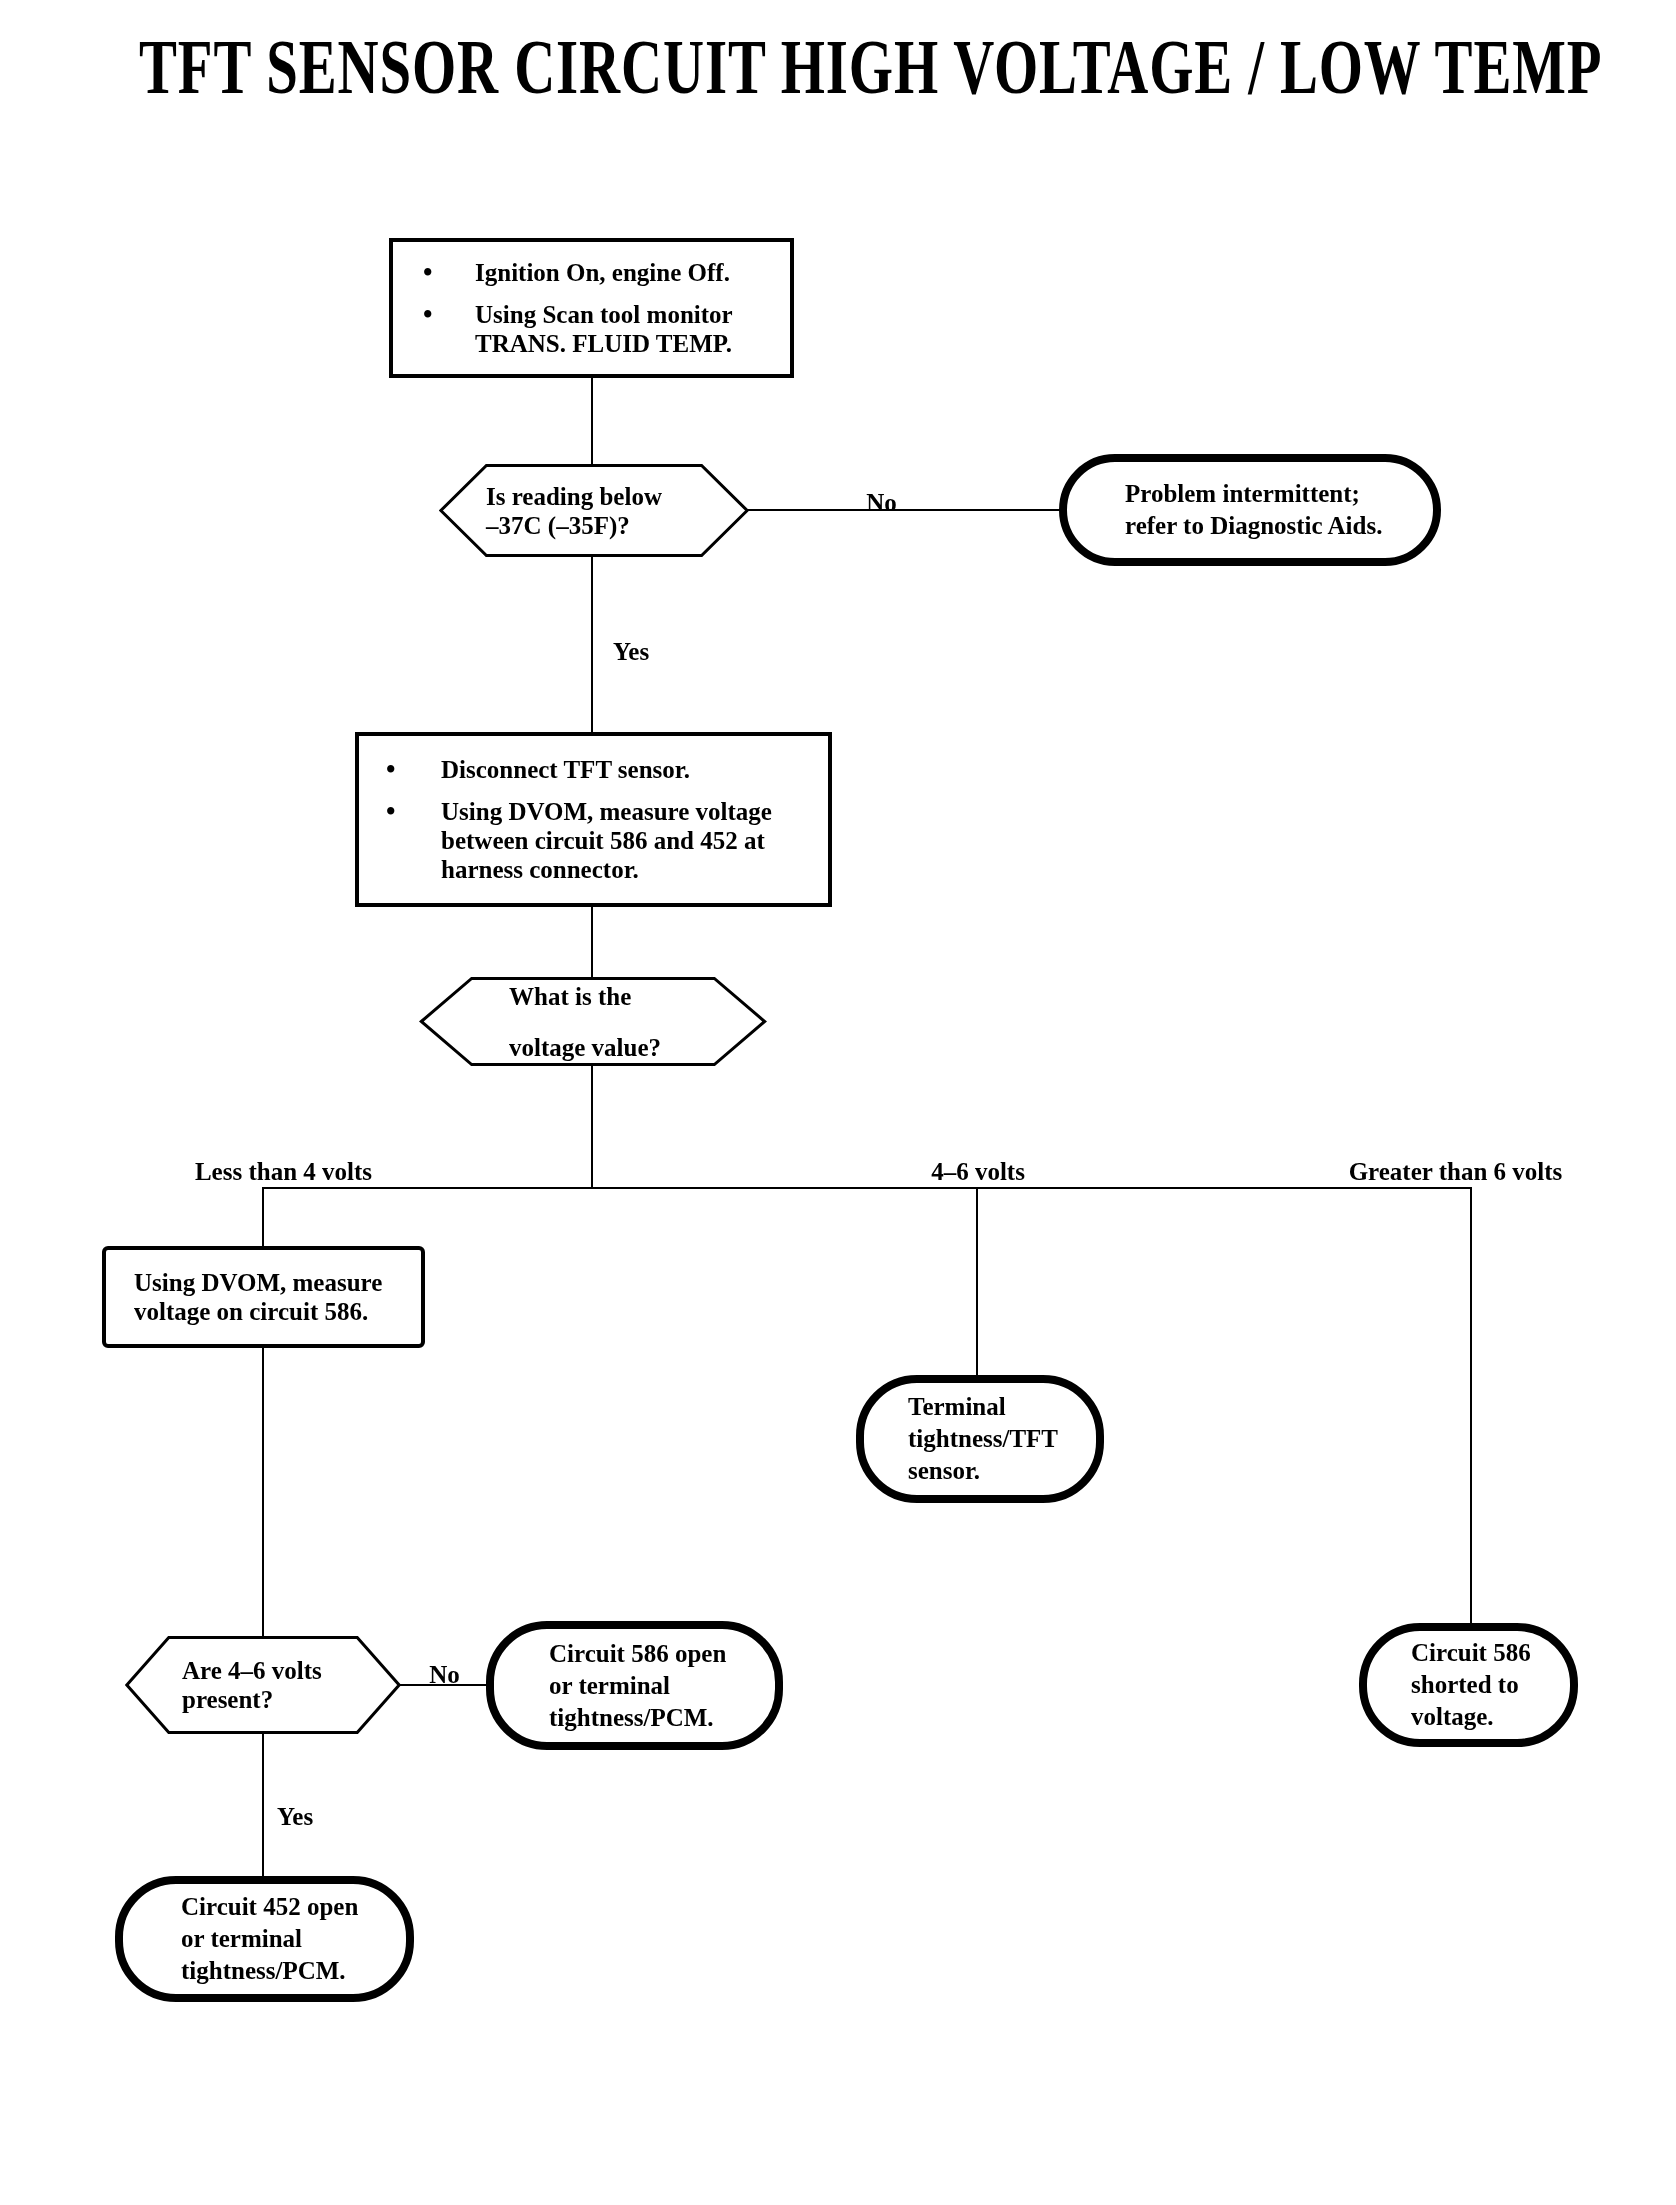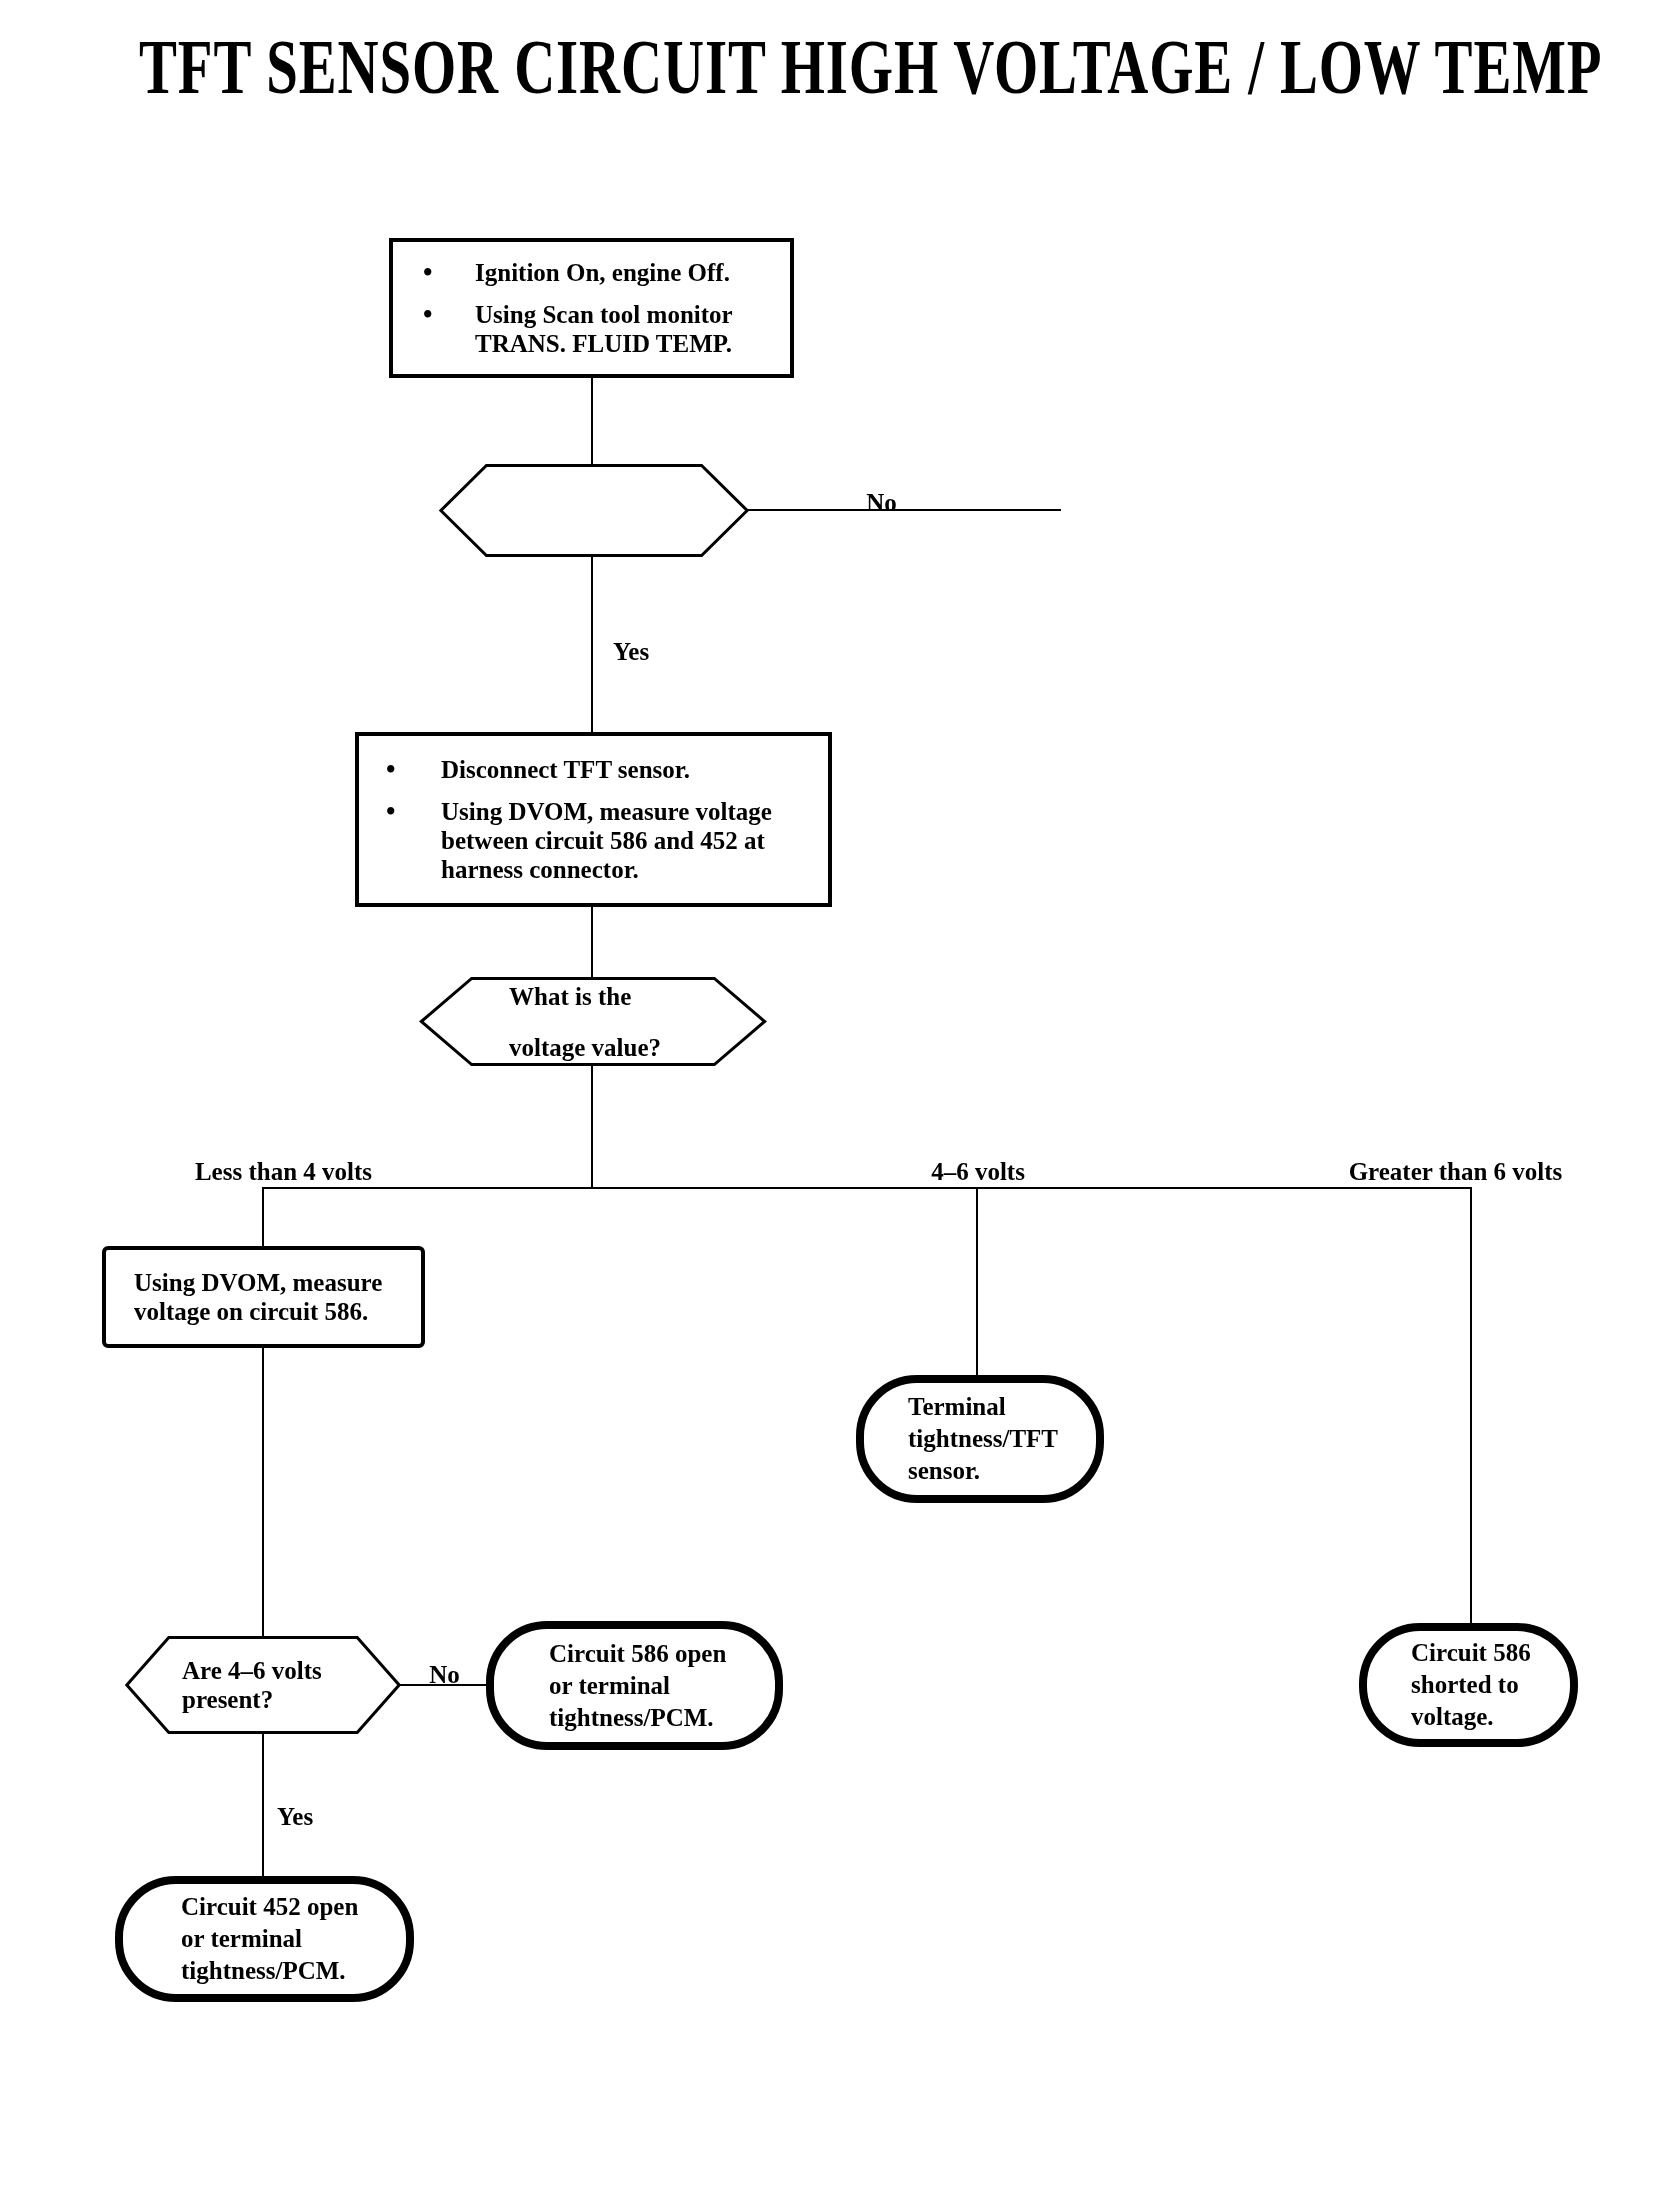--- a/index.html
+++ b/index.html
@@ -70,21 +70,29 @@
           <span style="display:block">Using Scan tool monitor</span>
           <span style="display:block">TRANS. FLUID TEMP.</span>
         </span>
       </div>
     </div>
   </div>
 
   <svg class="abs hex-svg" style="left:439px; top:463px;" width="310" height="95" viewBox="0 0 510 156">
     <polygon points="3,78 78,4 432,4 507,78 432,152 78,152" fill="#ffffff" stroke="#000000" stroke-width="5"></polygon>
   </svg>
+  <div class="abs center-v" style="left:486px; top:463px; width:225px; height:95px;">
+    <div class="txt">Is reading below</div>
+    <div class="txt">–37C (–35F)?</div>
+  </div>
 
+  <div class="abs terminal center-v" style="left:1059px; top:454px; width:382px; height:112px; border-radius:56px; padding-left:58px; padding-right:12px;">
+    <div class="stx">Problem intermittent;</div>
+    <div class="stx">refer to Diagnostic Aids.</div>
+  </div>
 
   <div class="abs process" style="left:355px; top:732px; width:477px; height:175px;">
     <div class="bullets" style="padding-left:27px; padding-right:12px;">
       <div class="bullet-row">
         <span class="bullet-glyph" style="width:55px;">•</span>
         <span class="txt">
             <span style="display:block">Disconnect TFT sensor.</span>
           </span>
       </div>
       <div class="bullet-row">

